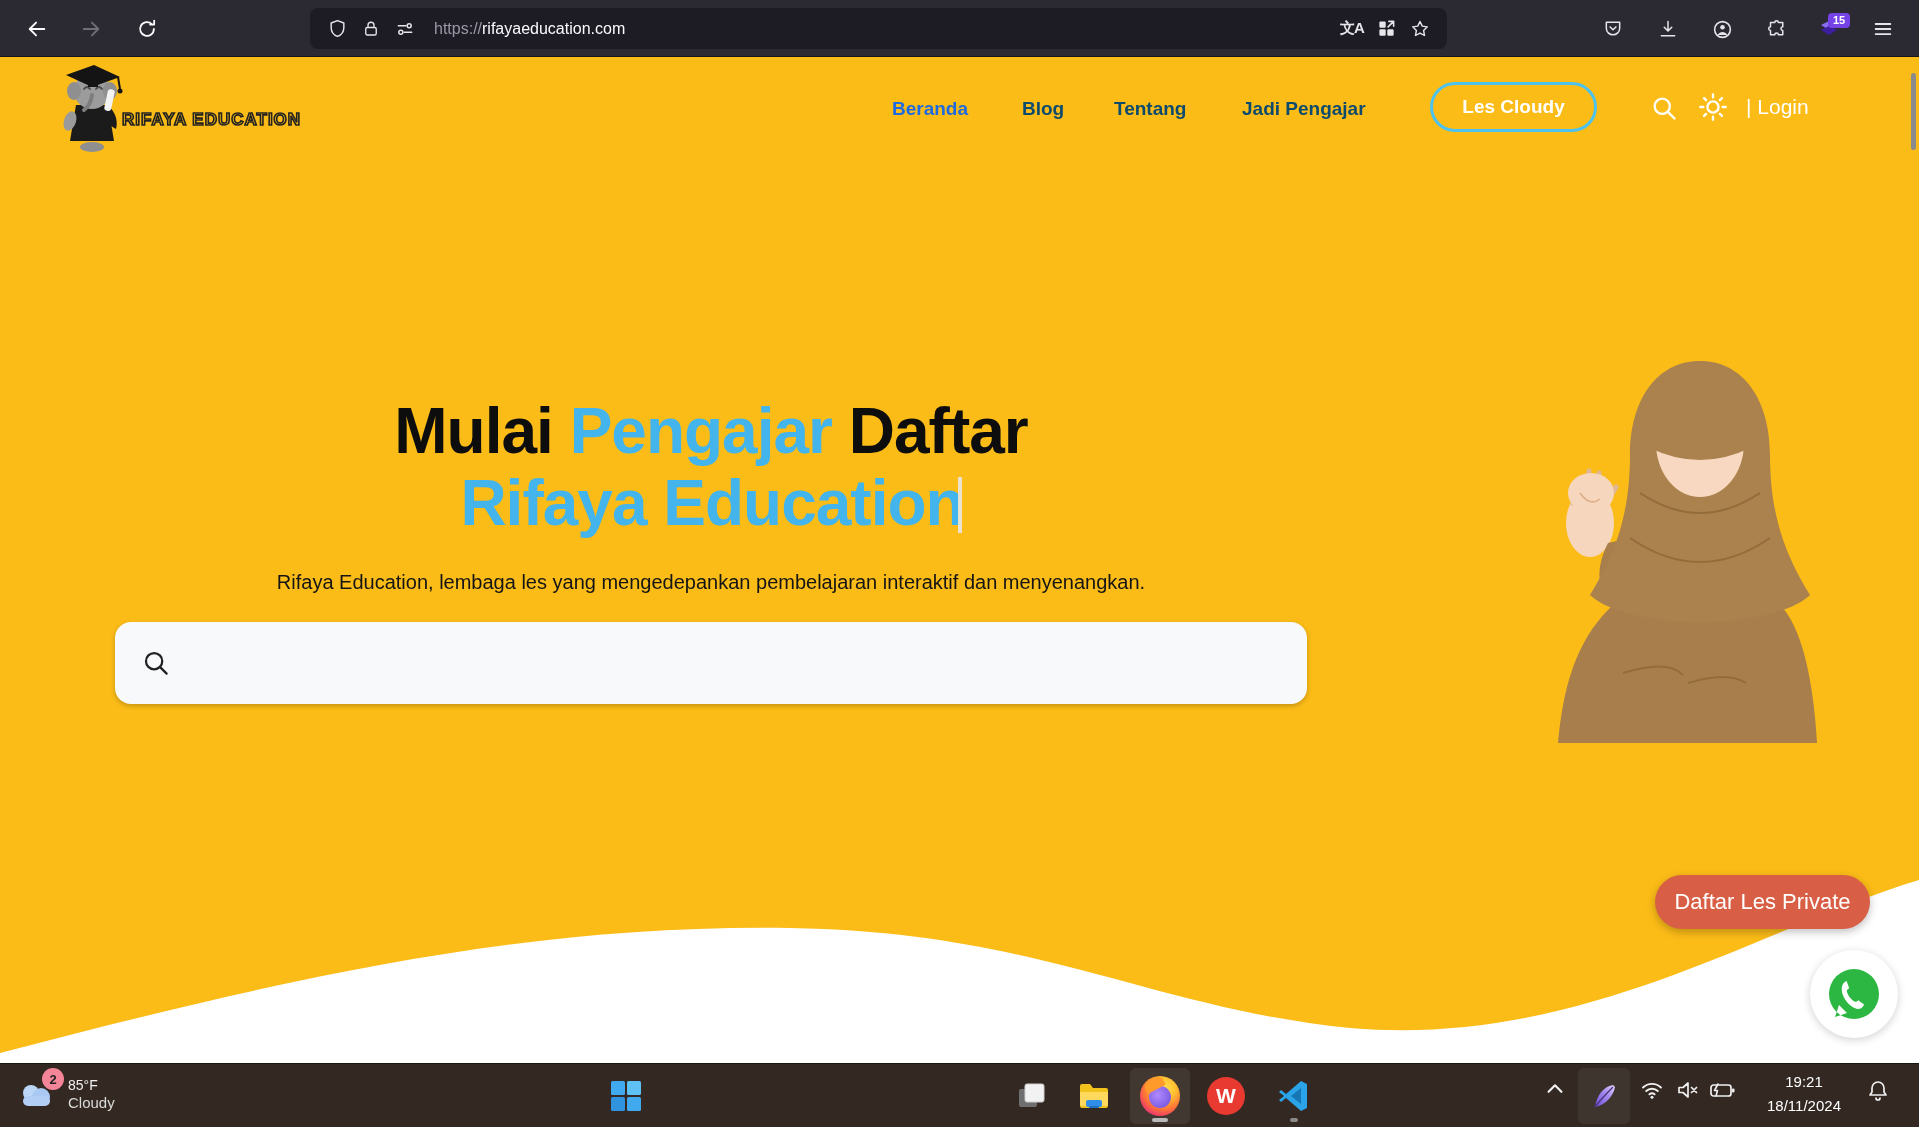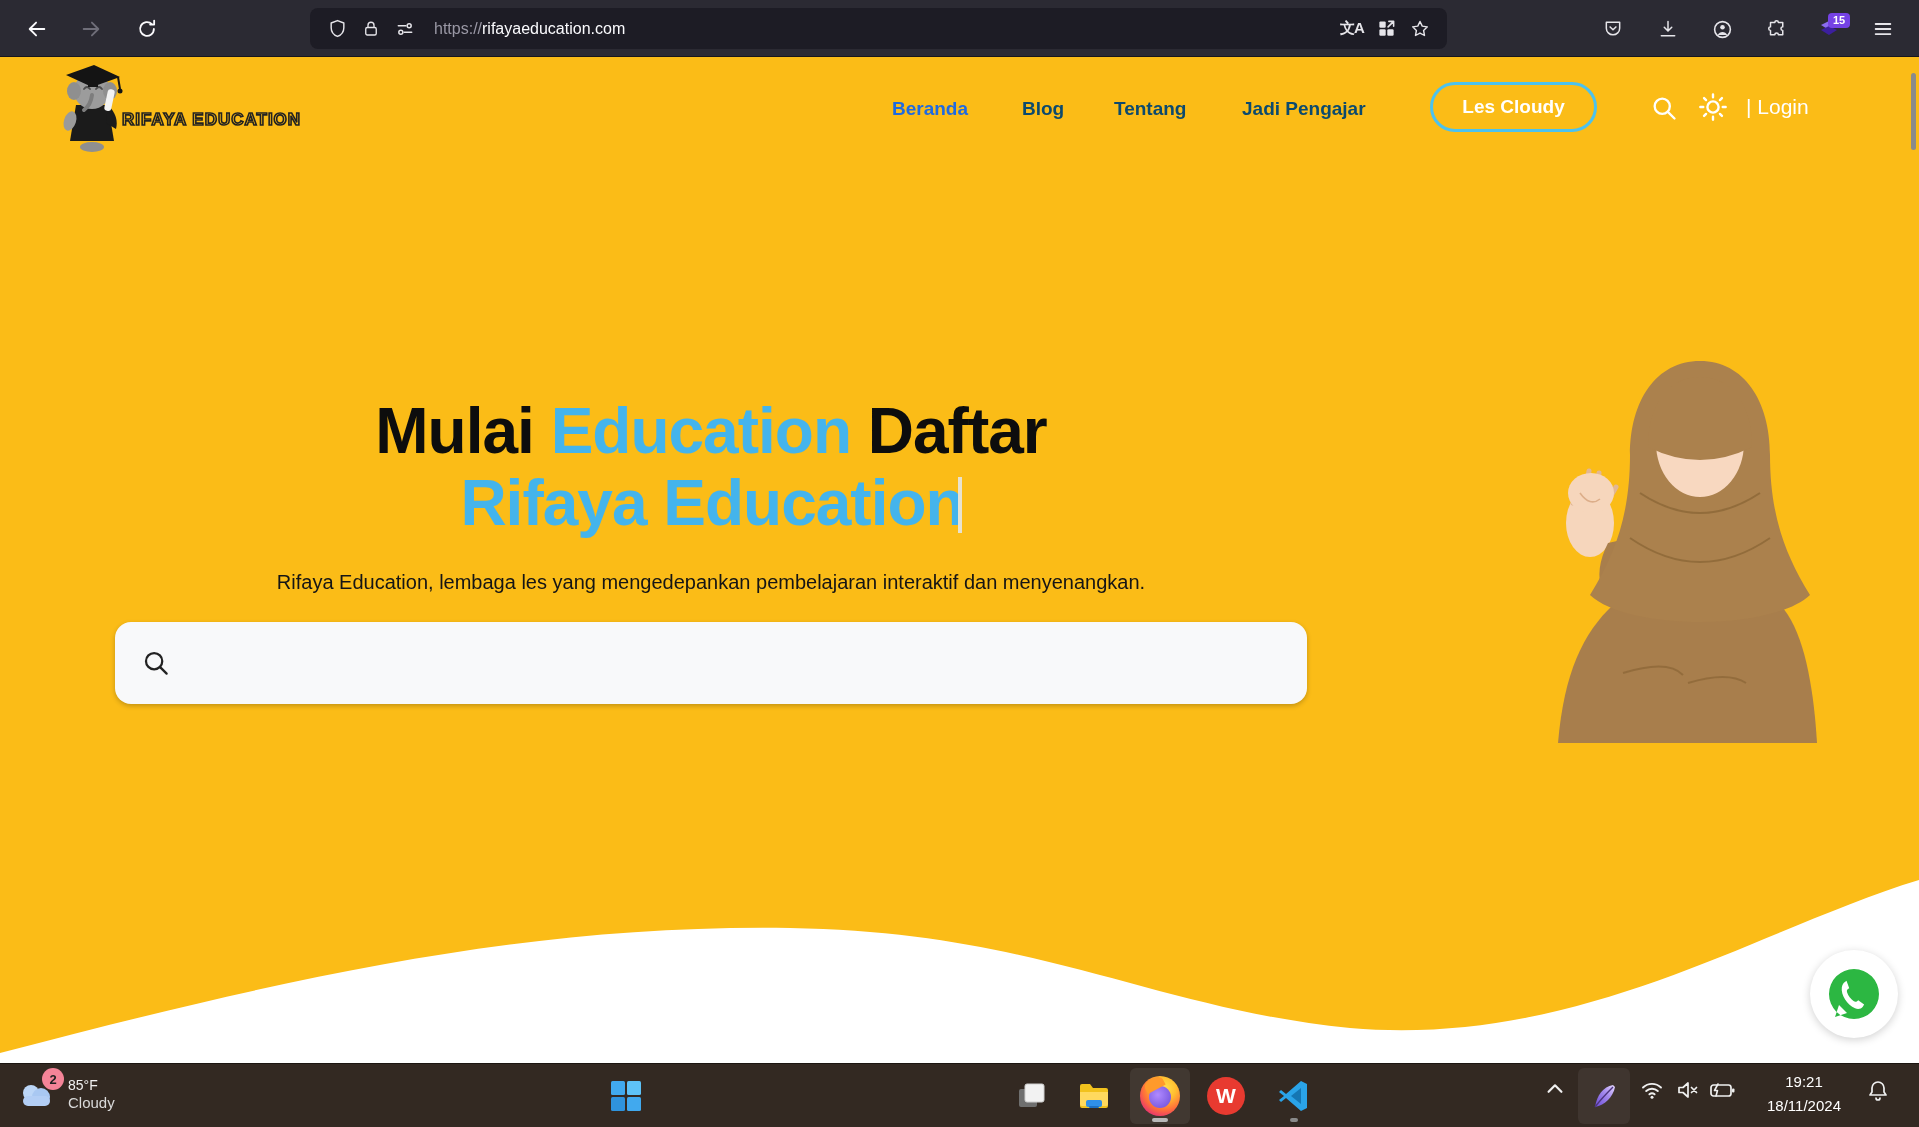--- a/index.html
+++ b/index.html
@@ -207,21 +207,21 @@
       <svg width="32" height="32" viewBox="0 0 24 24">
           <circle cx="12" cy="12" r="4.2" stroke="#fff" stroke-width="1.8" fill="none"></circle>
           <g stroke="#fff" stroke-width="1.8" stroke-linecap="round">
             <path d="M12 2.5v2.2M12 19.3v2.2M2.5 12h2.2M19.3 12h2.2M5.3 5.3l1.5 1.5M17.2 17.2l1.5 1.5M18.7 5.3l-1.5 1.5M6.8 17.2l-1.5 1.5"></path>
           </g>
         </svg>
     </span>
     <span class="hdr-login">| Login</span>
 
     <div class="hero">
-      <h1><span>Mulai </span><span class="hl">Education</span><span> Daftar</span><br>
+      <h1><span>Mulai </span><span class="hl">Pengajar</span><span> Daftar</span><br>
       <span class="hl">Rifaya Education</span><span class="caret"></span></h1>
       <div class="hero-sub">Rifaya Education, lembaga les yang mengedepankan pembelajaran interaktif dan menyenangkan.</div>
       <div class="searchbox">
         <svg width="30" height="30" viewBox="0 0 24 24">
             <circle cx="10.5" cy="10.5" r="6.5" stroke="#222" stroke-width="1.8" fill="none"></circle>
             <path d="M15.5 15.5L20.5 20.5" stroke="#222" stroke-width="1.8" stroke-linecap="round"></path>
           </svg>
       </div>
     </div>
 
@@ -238,20 +238,21 @@
         <path d="M112 150 q60 40 120 0 M102 195 q70 48 140 0" stroke="#8a6536" stroke-width="2" fill="none" opacity=".75"></path>
         <ellipse cx="172" cy="100" rx="44" ry="54" fill="#f8d8c0"></ellipse>
         <path d="M172 34 C140 34 120 62 120 104 q52 26 104 0 C224 62 204 34 172 34 Z" fill="#ab814d"></path>
       </svg>
     </div>
 
     <svg class="wave" viewBox="0 0 1919 223" preserveAspectRatio="none">
       <path d="M0,213 C280,140 520,84 790,88 C1040,92 1150,168 1350,188 C1580,208 1760,88 1919,40 L1919,223 L0,223 Z" fill="#ffffff"></path>
     </svg>
 
+    <button class="cta-daftar">Daftar Les Private</button>
 
     <div class="whatsapp">
       <svg width="58" height="58" viewBox="0 0 58 58">
         <path d="M29 4a25 25 0 1 0 0 50 25 25 0 0 0 0-50z M10 52 l4 -12 8 8z" fill="#2cb742"></path>
         <path d="M20 17 c-2 1-4 4-4 7 0 8 8 17 16 19 3 1 6 0 7.5-2.5 l1-2.5 -6.5-3.5 c-1.5 2-2.5 2.5-4.5 1.5 -3-1.5-6-4.5-7.5-7.5 -1-2 -.5-3 1.5-4.5 l-3.5-6.5 z" fill="#fff" transform="rotate(8 29 29)"></path>
       </svg>
     </div>
 
     <div class="pg-scrollbar"></div>
   </div>

